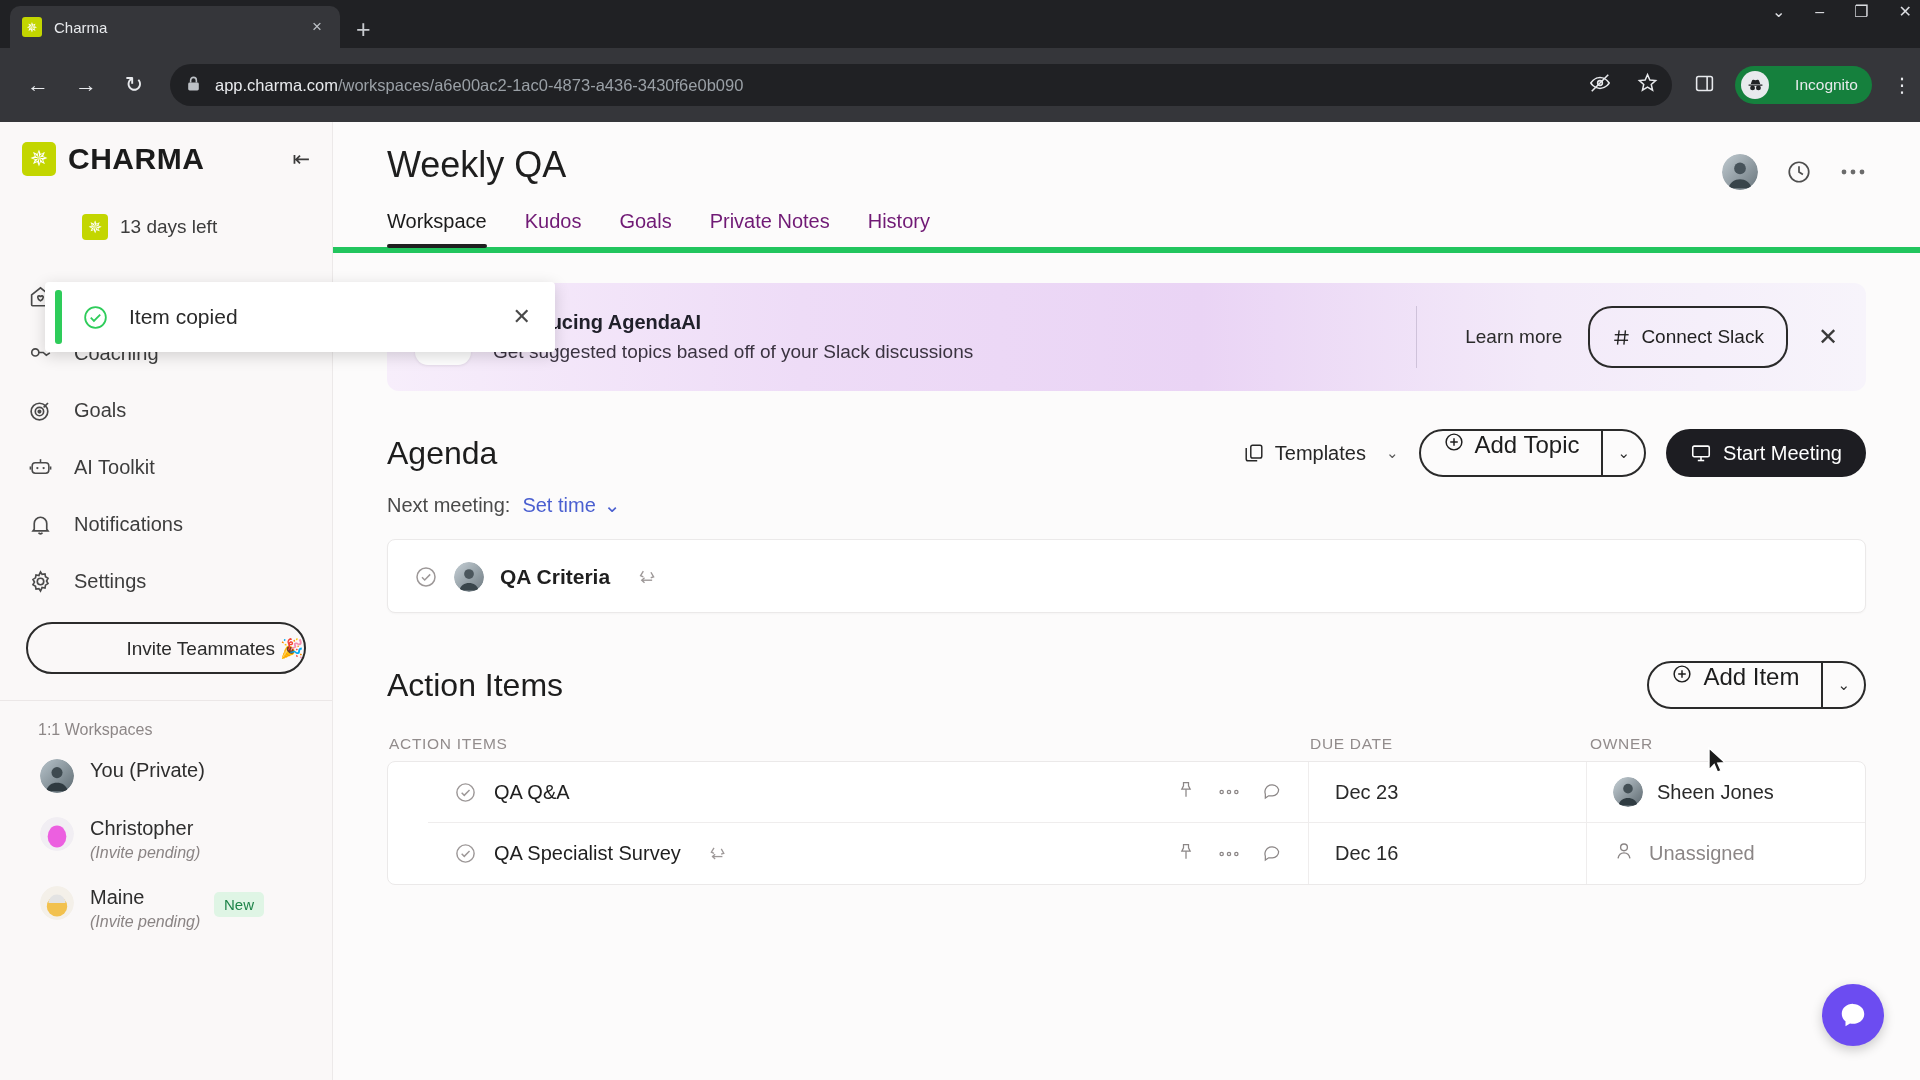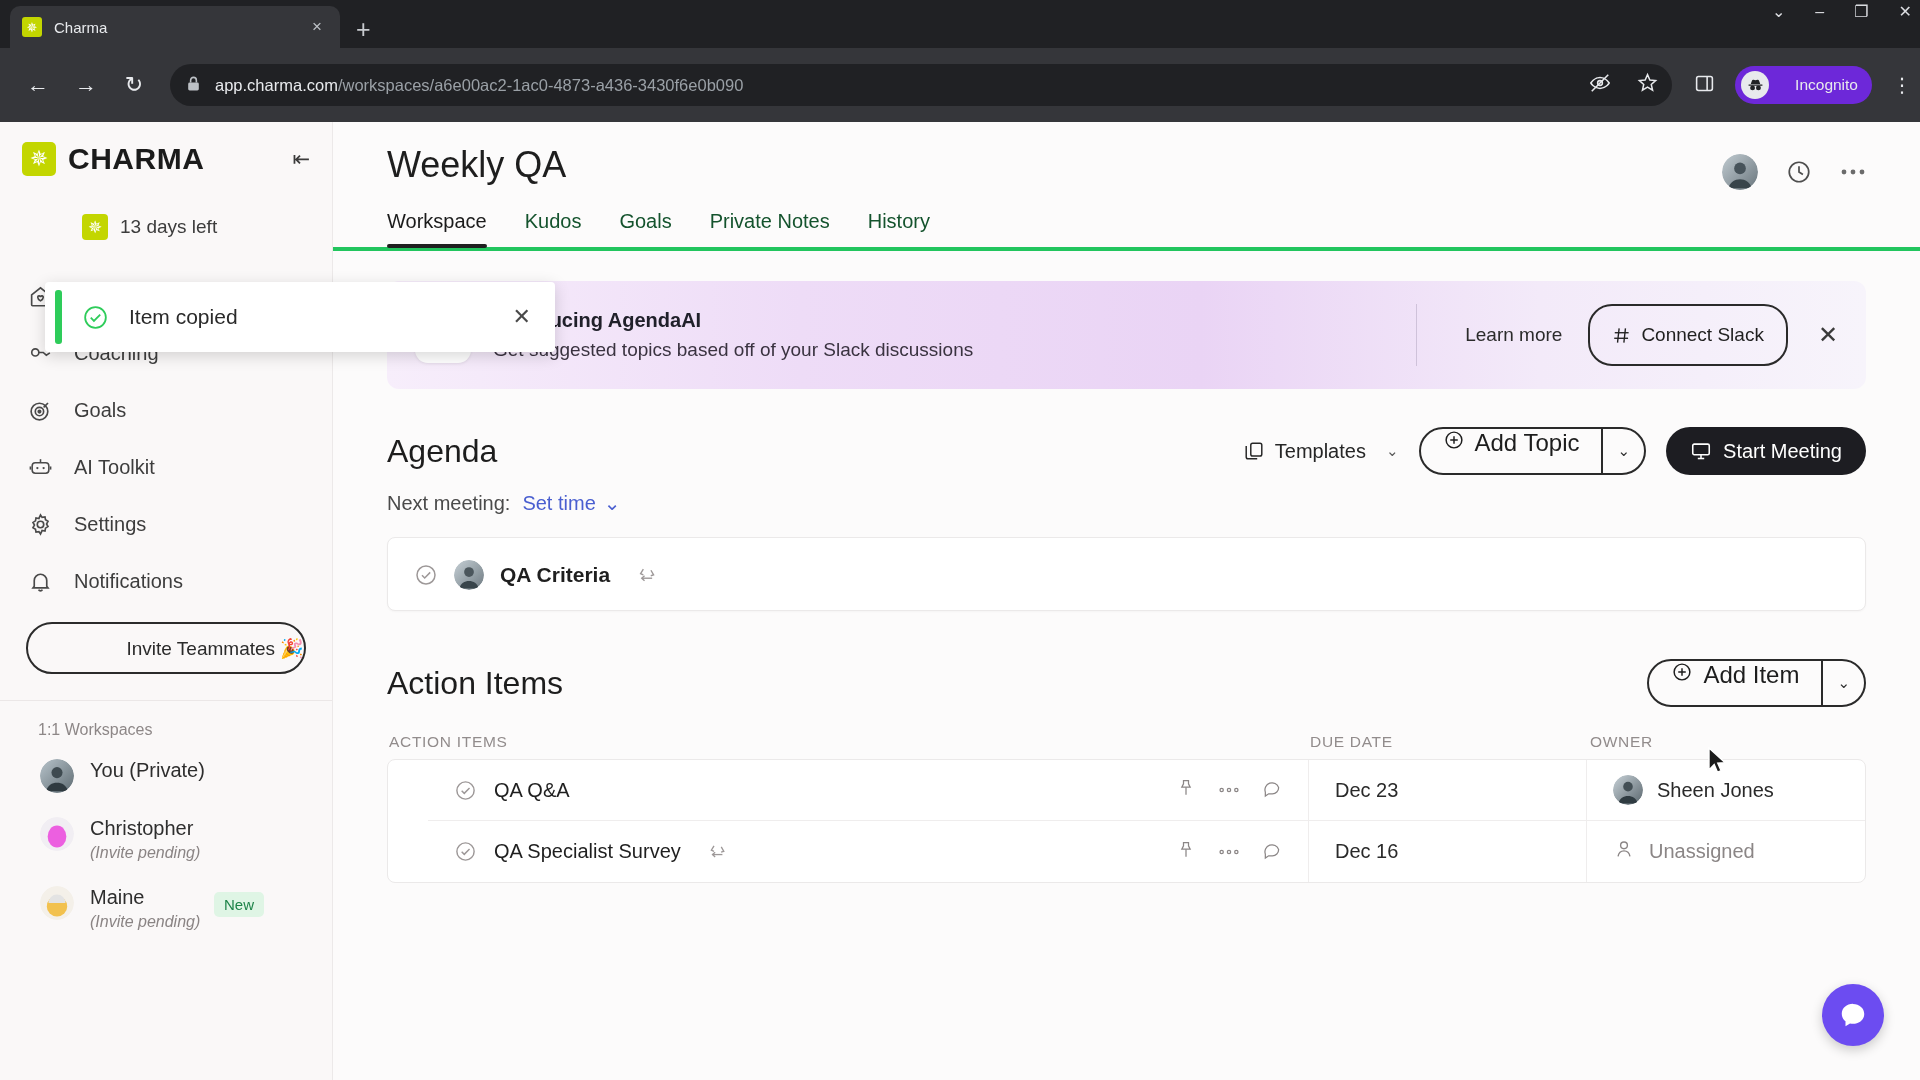--- a/index.html
+++ b/index.html
@@ -62,21 +62,21 @@
   .lock { color: #bdc1c6; font-size: 14px; }
   .url { font-size: 16.5px; color: #9aa0a6; white-space: nowrap; }
   .url b { color: #e8eaed; font-weight: 400; }
   .omni-right {
     position: absolute; right: 14px; display: flex; align-items: center; gap: 26px;
     color: #e8eaed; font-size: 18px;
   }
   .tb-right { display: flex; align-items: center; gap: 20px; margin-left: 18px; color: #e8eaed; }
   .incognito-chip {
     display: flex; align-items: center; gap: 26px;
-    background: #6d28d9; border-radius: 20px; padding: 5px 14px 5px 6px;
+    background: #15803d; border-radius: 20px; padding: 5px 14px 5px 6px;
   }
   .incognito-chip .ic-av {
     width: 28px; height: 28px; border-radius: 50%; background: #e8eaed;
     display: flex; align-items: center; justify-content: center;
     color: #202124; font-size: 15px;
   }
   .incognito-chip span.lbl { color: #e8eaed; font-size: 15.5px; }
   .kebab { color: #e8eaed; font-size: 20px; letter-spacing: 0; line-height: .6; width: 12px; text-align: center; }
 
   
@@ -145,23 +145,23 @@
   .main { flex: 1 1 auto; position: relative; overflow: hidden; background: #fcfbfb; }
 
   .main-head { display: flex; align-items: flex-start; padding: 22px 54px 0 54px; }
   .page-title { font-size: 36px; color: #1e1e1e; font-weight: 400; flex: 1 1 auto; }
   .head-actions { display: flex; align-items: center; gap: 28px; padding-top: 10px; }
   .head-avatar { width: 36px; height: 36px; border-radius: 50%; overflow: hidden; }
   .head-icon { color: #4e4e4e; font-size: 22px; display: flex; align-items: center; }
 
   .tabs-row {
     display: flex; align-items: flex-end; gap: 38px; padding: 20px 54px 0 54px;
-    border-bottom: 4px solid #22c55e; position: relative;
-  }
-  .ptab { font-size: 20px; color: #14532d; padding-bottom: 14px; position: relative; }
+    border-bottom: 6px solid #22c55e; position: relative;
+  }
+  .ptab { font-size: 20px; color: #701a75; padding-bottom: 14px; position: relative; }
   .ptab.active { color: #1b1b1b; }
   .ptab.active::after {
     content: ""; position: absolute; left: 0; right: 0; bottom: -1px;
     height: 4px; background: #1f1f1f; border-radius: 2px;
   }
 
   .content { padding: 30px 54px 0 54px; }
 
   .promo {
     height: 108px; border-radius: 12px;
@@ -385,34 +385,34 @@
                 <line x1="12" y1="4" x2="12" y2="7.5"></line>
                 <line x1="2.3" y1="11" x2="2.3" y2="14"></line>
                 <line x1="21.7" y1="11" x2="21.7" y2="14"></line>
               </svg>
           </span>
           <span>AI Toolkit</span>
         </div>
         <div class="nav-item">
           <span class="nav-icon">
             <svg width="25" height="25" viewBox="0 0 24 24" fill="none" stroke="#4a4a4a" stroke-width="1.6">
-                <circle cx="12" cy="12" r="3.1"></circle>
-                <path d="M12 2.8l1.5 2.4 2.8-.5.5 2.8 2.4 1.5-1.4 2.5 1.4 2.5-2.4 1.5-.5 2.8-2.8-.5L12 21.2l-1.5-2.4-2.8.5-.5-2.8L4.8 15l1.4-2.5L4.8 10l2.4-1.5.5-2.8 2.8.5z"></path>
-              </svg>
-          </span>
-          <span>Settings</span>
+                <path d="M6 16.5V11a6 6 0 0 1 12 0v5.5l1.2 1.6H4.8z"></path>
+                <path d="M10.2 19.8a2 2 0 0 0 3.6 0"></path>
+              </svg>
+          </span>
+          <span>Notifications</span>
         </div>
         <div class="nav-item">
           <span class="nav-icon">
             <svg width="25" height="25" viewBox="0 0 24 24" fill="none" stroke="#4a4a4a" stroke-width="1.6">
-                <path d="M6 16.5V11a6 6 0 0 1 12 0v5.5l1.2 1.6H4.8z"></path>
-                <path d="M10.2 19.8a2 2 0 0 0 3.6 0"></path>
-              </svg>
-          </span>
-          <span>Notifications</span>
+                <circle cx="12" cy="12" r="3.1"></circle>
+                <path d="M12 2.8l1.5 2.4 2.8-.5.5 2.8 2.4 1.5-1.4 2.5 1.4 2.5-2.4 1.5-.5 2.8-2.8-.5L12 21.2l-1.5-2.4-2.8.5-.5-2.8L4.8 15l1.4-2.5L4.8 10l2.4-1.5.5-2.8 2.8.5z"></path>
+              </svg>
+          </span>
+          <span>Settings</span>
         </div>
       </div>
 
       <div class="invite-btn">
         <span>Invite Teammates 🎉</span>
       </div>
 
       <div class="sb-divider"></div>
 
       <div style="padding: 0 26px;">

